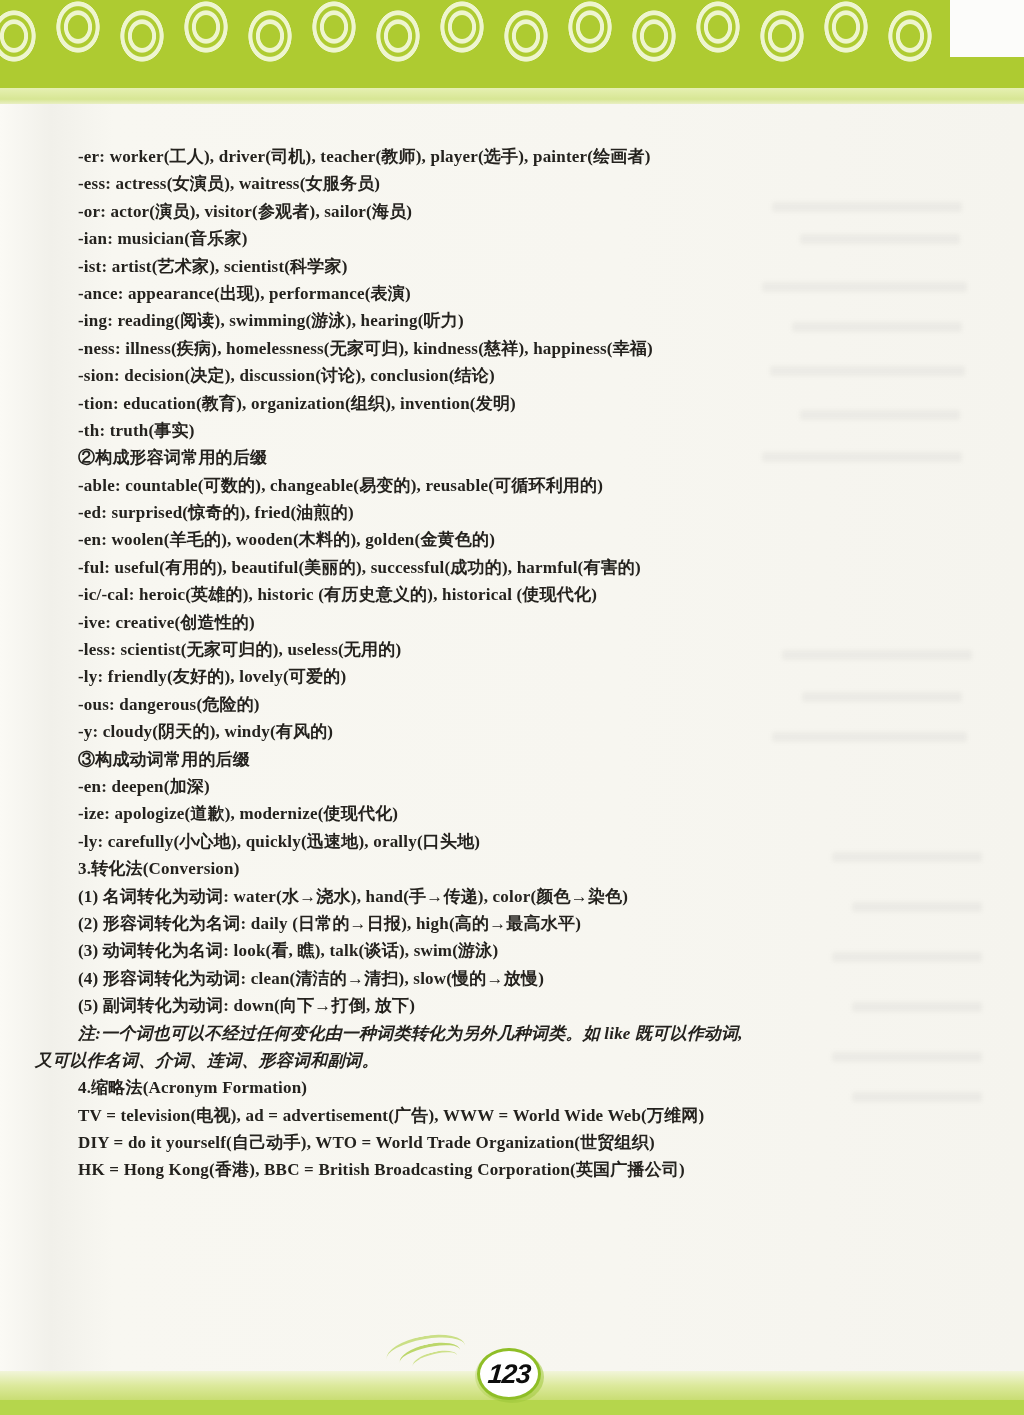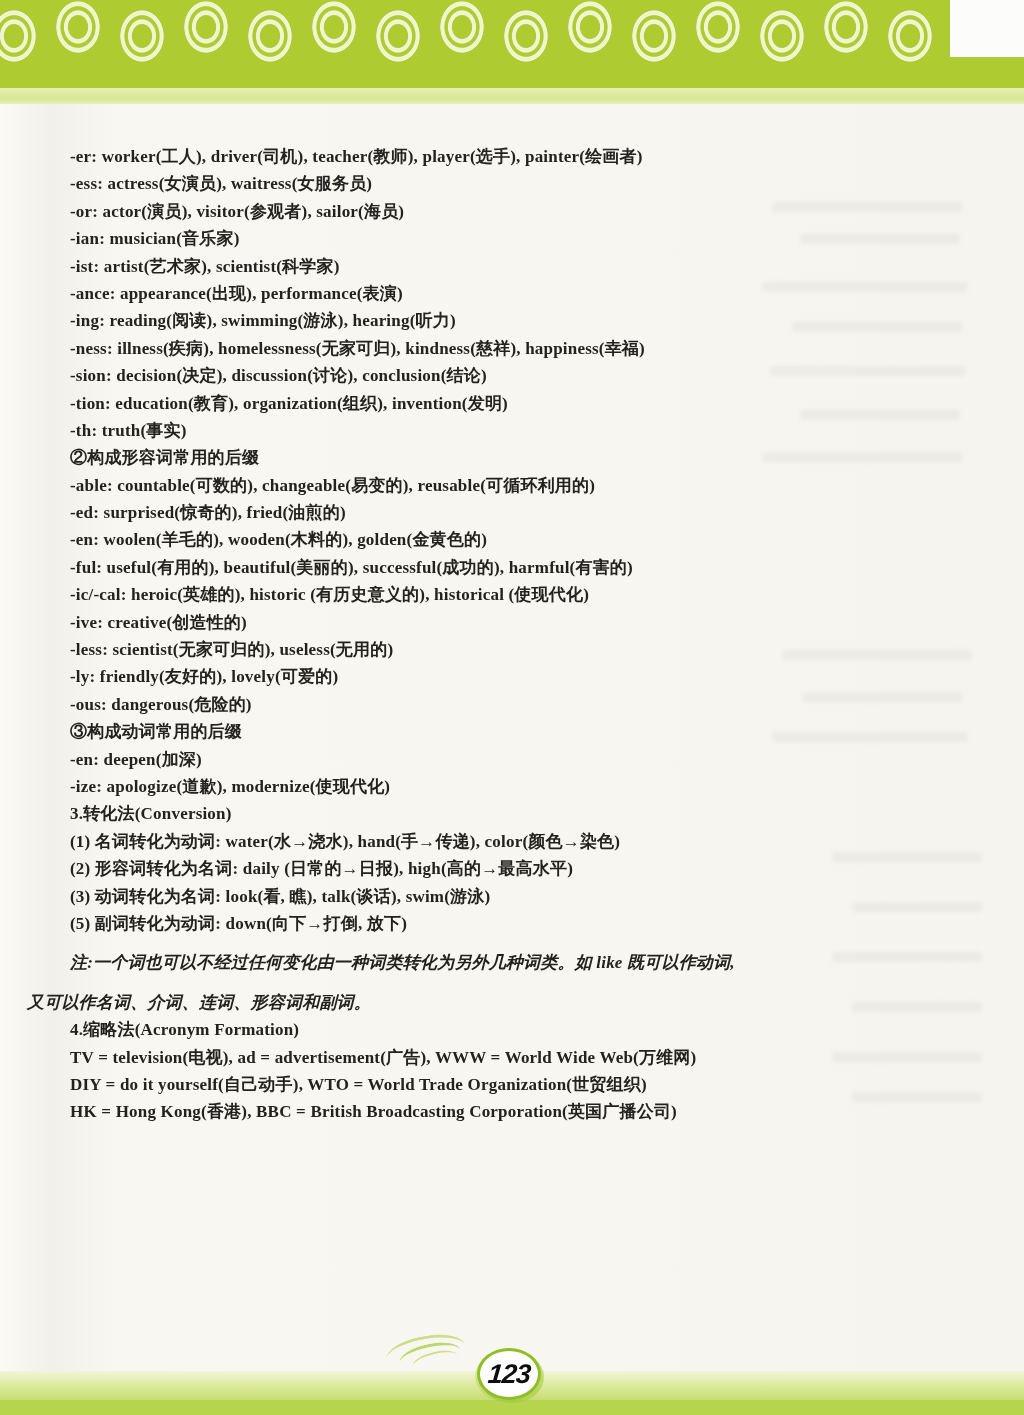--- a/index.html
+++ b/index.html
@@ -22,27 +22,27 @@
   .top-strip {
     position:absolute; top:88px; left:0; width:1024px; height:16px;
     background:linear-gradient(180deg,#e6f0b2 0%,var(--strip-green,#d7e694) 70%,#e9efc3 100%);
   }
   .top-notch { position:absolute; top:0; left:950px; width:74px; height:57px; background:#fcfcfa; }
 
   
   .ghost { position:absolute; background:rgba(130,130,122,0.08); filter:blur(2px); border-radius:2px; }
 
   
-  .content { position:absolute; top:143px; left:27px; width:965px; }
+  .content { position:absolute; top:143px; left:35px; width:965px; }
   .line {
     height:27.4px; line-height:27.4px; white-space:nowrap;
     font-size:17px; font-weight:bold; color:var(--ink,#24221e);
     padding-left:43px; letter-spacing:0.2px;
   }
-  .line.note  { font-style:italic;margin-top:12px; }
+  .line.note  { font-style:italic; }
   .line.flush { padding-left:0; }
 
   
   .bottom-light {
     position:absolute; top:1371px; left:0; width:1024px; height:29px;
     background:linear-gradient(180deg,#f2f5da 0%,#dce99c 50%,#c9dd74 100%);
   }
   .bottom-dark { position:absolute; top:1400px; left:0; width:1024px; height:15px; background:var(--bottom-band,#b5d64c); }
 
   
@@ -103,27 +103,30 @@
       <div class="line heading">②构成形容词常用的后缀</div>
       <div class="line body">-able: countable(可数的), changeable(易变的), reusable(可循环利用的)</div>
       <div class="line body">-ed: surprised(惊奇的), fried(油煎的)</div>
       <div class="line body">-en: woolen(羊毛的), wooden(木料的), golden(金黄色的)</div>
       <div class="line body">-ful: useful(有用的), beautiful(美丽的), successful(成功的), harmful(有害的)</div>
       <div class="line body">-ic/-cal: heroic(英雄的), historic (有历史意义的), historical (使现代化)</div>
       <div class="line body">-ive: creative(创造性的)</div>
       <div class="line body">-less: scientist(无家可归的), useless(无用的)</div>
       <div class="line body">-ly: friendly(友好的), lovely(可爱的)</div>
       <div class="line body">-ous: dangerous(危险的)</div>
+      <div class="line body">-y: cloudy(阴天的), windy(有风的)</div>
       <div class="line heading">③构成动词常用的后缀</div>
       <div class="line body">-en: deepen(加深)</div>
       <div class="line body">-ize: apologize(道歉), modernize(使现代化)</div>
+      <div class="line body">-ly: carefully(小心地), quickly(迅速地), orally(口头地)</div>
       <div class="line heading">3.转化法(Conversion)</div>
       <div class="line body">(1) 名词转化为动词: water(水→浇水), hand(手→传递), color(颜色→染色)</div>
       <div class="line body">(2) 形容词转化为名词: daily (日常的→日报), high(高的→最高水平)</div>
       <div class="line body">(3) 动词转化为名词: look(看, 瞧), talk(谈话), swim(游泳)</div>
+      <div class="line body">(4) 形容词转化为动词: clean(清洁的→清扫), slow(慢的→放慢)</div>
       <div class="line body">(5) 副词转化为动词: down(向下→打倒, 放下)</div>
       <div class="line note">注:一个词也可以不经过任何变化由一种词类转化为另外几种词类。如 like 既可以作动词,</div>
       <div class="line note flush">又可以作名词、介词、连词、形容词和副词。</div>
       <div class="line heading">4.缩略法(Acronym Formation)</div>
       <div class="line body">TV = television(电视), ad = advertisement(广告), WWW = World Wide Web(万维网)</div>
       <div class="line body">DIY = do it yourself(自己动手), WTO = World Trade Organization(世贸组织)</div>
       <div class="line body">HK = Hong Kong(香港), BBC = British Broadcasting Corporation(英国广播公司)</div>
     </div>
 
   <div class="bottom-light"></div>

